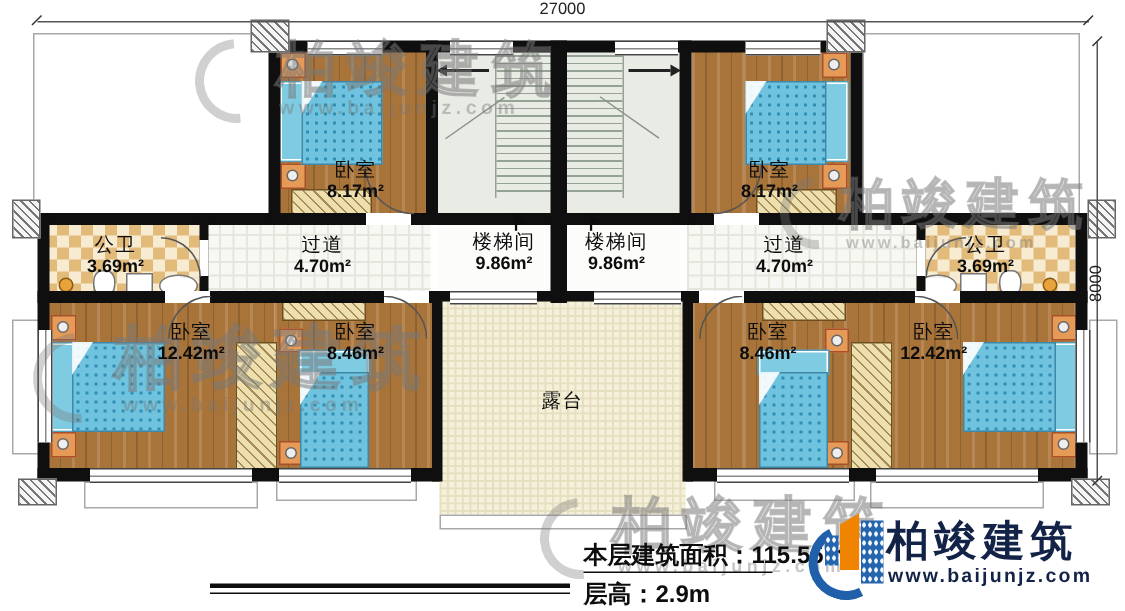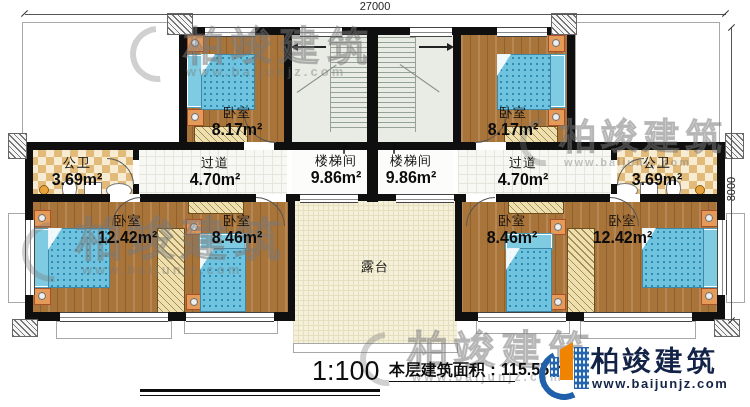--- a/index.html
+++ b/index.html
@@ -51,21 +51,21 @@
   .fixture{position:absolute;background:#fff;border:1px solid #777;z-index:8}
   .lamp{position:absolute;background:#e8a33c;border:1px solid #8a5a10;border-radius:50%;z-index:8}
   .arc{position:absolute;z-index:16;border:0 solid #555;background:transparent}
   .arc.bl{border-width:0 0 1px 1px;border-radius:0 0 0 100%}
   .arc.br{border-width:0 1px 1px 0;border-radius:0 0 100% 0}
   .arc.tl{border-width:1px 0 0 1px;border-radius:100% 0 0 0}
   .arc.tr{border-width:1px 1px 0 0;border-radius:0 100% 0 0}
   
   .rlabel{position:absolute;z-index:40;text-align:center;color:#0c0c0c;line-height:1.12}
   .rlabel .nm{font-size:13px;font-weight:normal;letter-spacing:1px}
-  .rlabel .ar{font-size:16px;font-weight:bold}
+  .rlabel .ar{font-size:12px;font-weight:bold}
   .downlbl{position:absolute;z-index:40;font-size:13px;font-weight:bold;color:#0c0c0c}
   
   .dimline{position:absolute;background:#555;z-index:20}
   .tick{position:absolute;width:9px;height:1px;background:#333;transform:rotate(-45deg);z-index:20}
   .dimtext{position:absolute;font-size:11px;color:#222;z-index:20;text-align:center}
   
   .wm{position:absolute;z-index:30;pointer-events:none}
   .wm-text{position:absolute;font-weight:bold;white-space:nowrap;color:rgba(125,125,125,.18);
            -webkit-text-stroke:1px rgba(120,120,120,.45)}
   .wm-url{position:absolute;font-weight:bold;white-space:nowrap;color:rgba(120,120,120,.42)}
@@ -300,25 +300,25 @@
     <div class="wm-mark" style="left:0;top:6px;width:36px;height:36px"></div>
     <div class="wm-text" style="left:40px;top:0;font-size:36px;letter-spacing:6px">柏竣建筑</div>
     <div class="wm-url" style="left:44px;top:44px;font-size:11px;letter-spacing:2px">www.baijunjz.com</div>
   </div>
   <div class="wm" style="left:360px;top:322px;width:240px;height:70px">
     <div class="wm-mark" style="left:0;top:10px;width:42px;height:42px"></div>
     <div class="wm-text" style="left:48px;top:0;font-size:40px;letter-spacing:7px">柏竣建筑</div>
     <div class="wm-url" style="left:52px;top:48px;font-size:12px;letter-spacing:3px">www.baijunjz.com</div>
   </div>
 
-  <div class="tb-scale" style="left:312px;top:356px">1:100</div>
   <div class="tb-line" style="left:140px;top:389px;width:240px;height:3px"></div>
   <div class="tb-line" style="left:140px;top:395px;width:240px;height:1px"></div>
   <div class="tb-info" style="left:389px;top:360px">本层建筑面积：115.55m²</div>
   <div class="tb-line" style="left:389px;top:381px;width:126px;height:1px"></div>
+  <div class="tb-info" style="left:389px;top:386px">层高：2.9m</div>
 
   <div class="swoosh" style="left:539px;top:350px"></div>
   <div class="bldg-orange" style="left:560px;top:342px;width:13px;height:38px"></div>
   <div class="bldg-blue" style="left:574px;top:347px;width:15px;height:42px"></div>
   <div class="bldg-blue" style="left:550px;top:357px;width:9px;height:20px"></div>
   <div class="logo-text" style="left:591px;top:342px">柏竣建筑</div>
   <div class="logo-url" style="left:592px;top:376px">www.baijunjz.com</div>
 
 </div>
 

